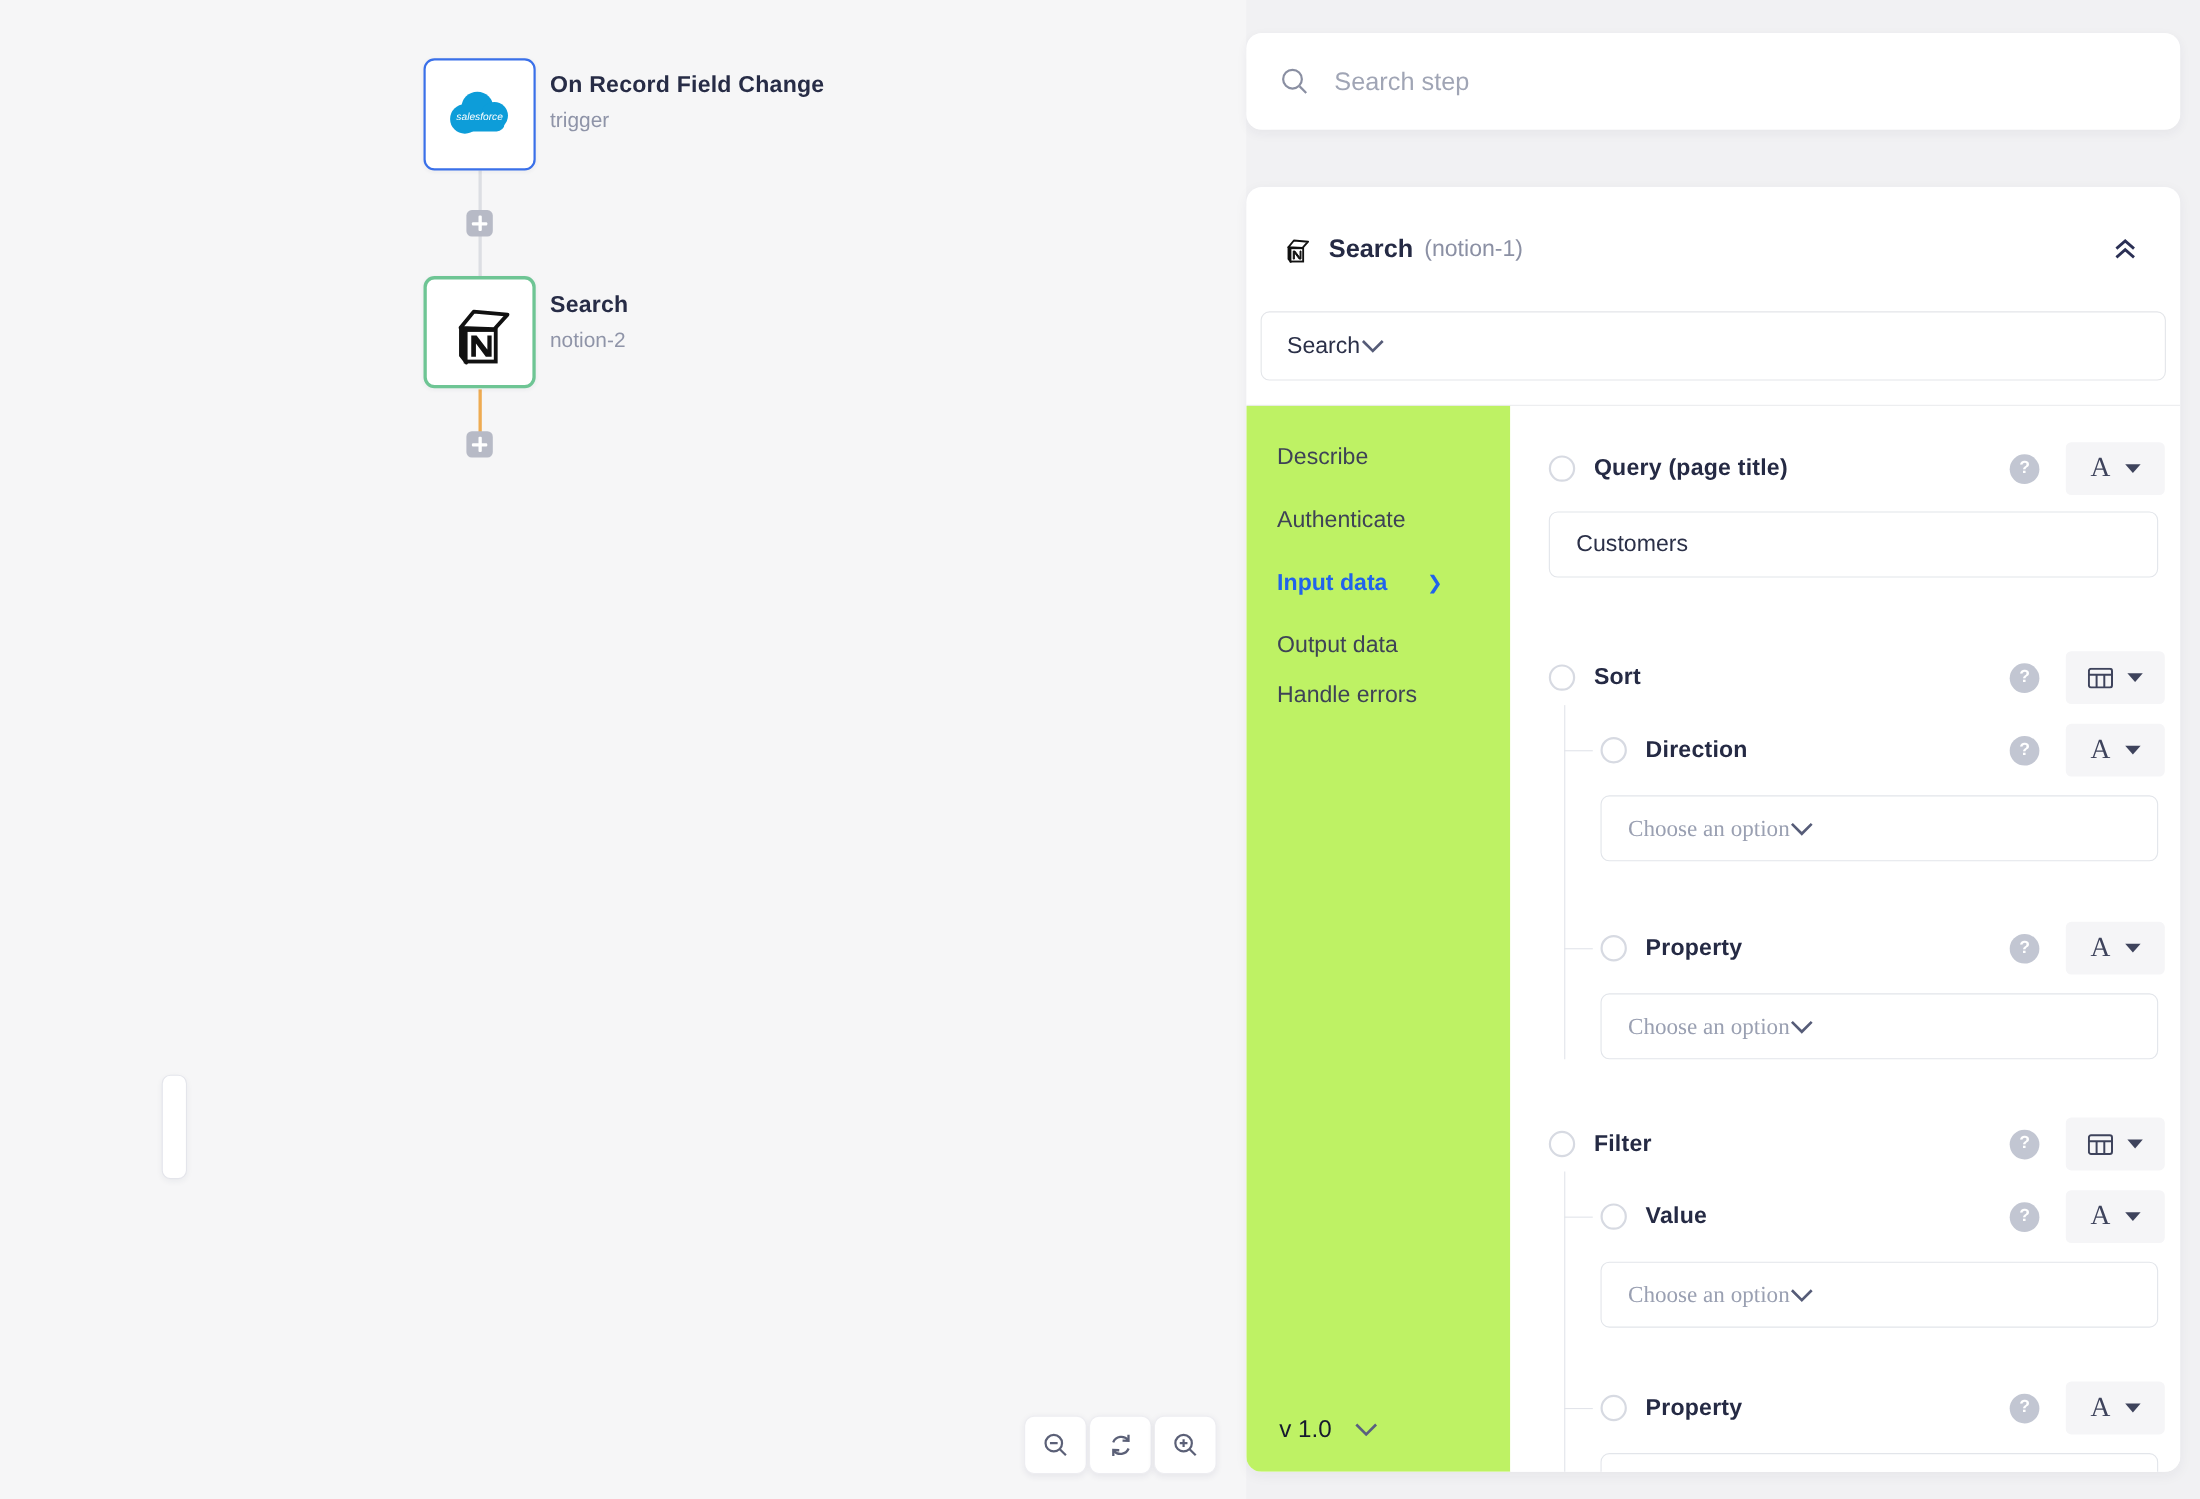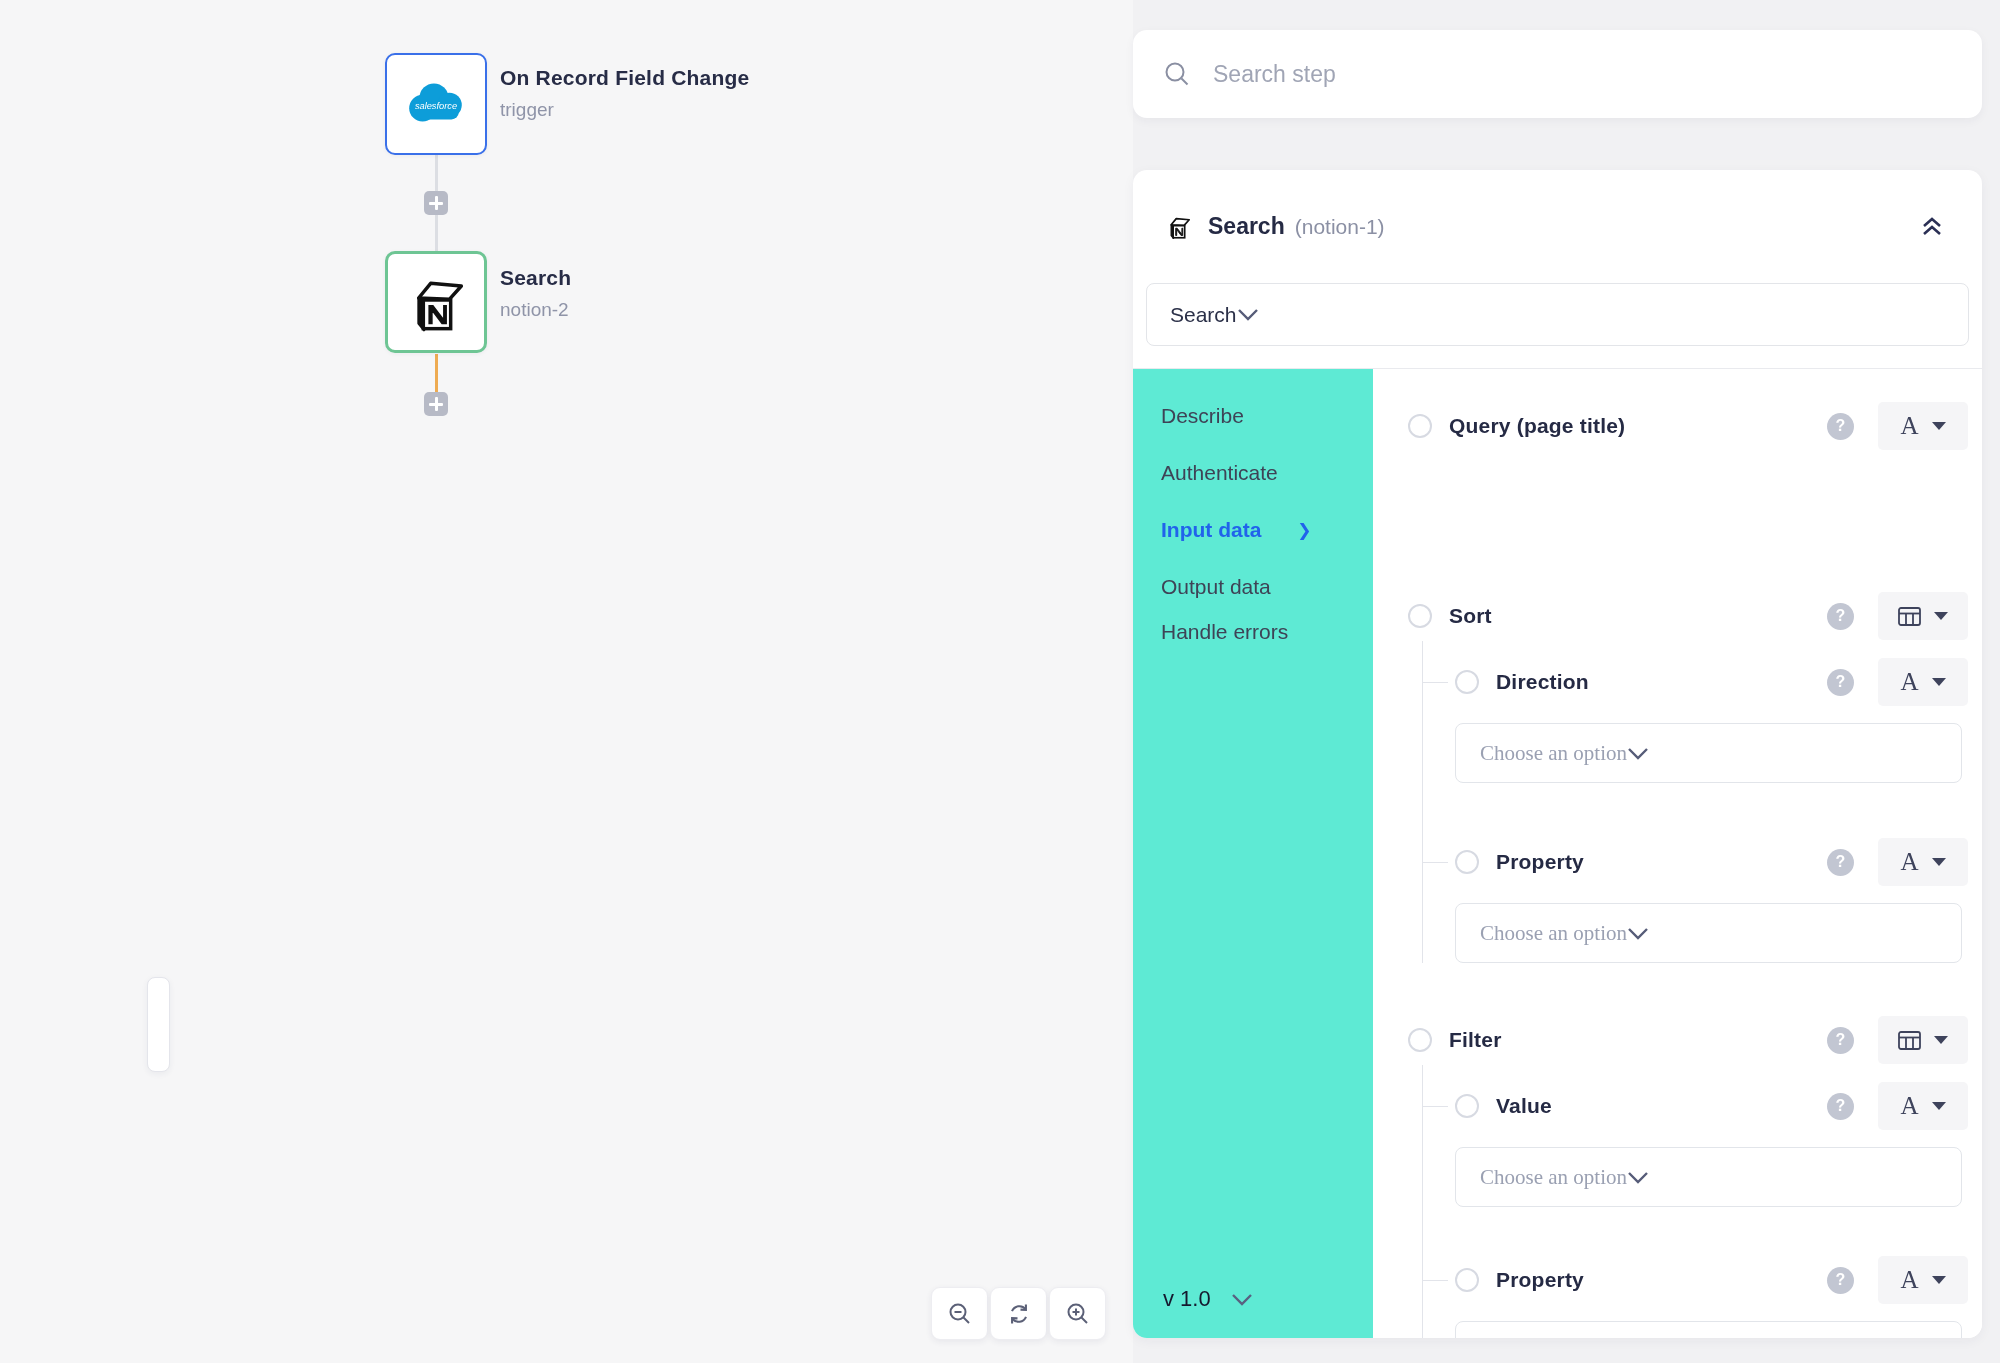--- a/index.html
+++ b/index.html
@@ -59,21 +59,21 @@
   .collapse-btn { margin-left:auto; cursor:pointer; display:flex; color:#2b3055; }
 
   .action-select { position:absolute; left:13px; top:113px; width:823px; height:63px; background:#fff;
                    border:1px solid #e3e5e9; border-radius:8px; display:flex; align-items:center;
                    padding:0 26px 0 23px; cursor:pointer; }
   .action-select .val { font-size:21px; color:#2b3048; }
   .action-select svg { margin-left:auto; }
 
   .panel-body { position:absolute; left:0; top:198px; right:0; bottom:0; border-top:1px solid #e9eaee; }
 
-  .tab-col { position:absolute; left:0; top:0; bottom:0; width:240px; background:#5eead4; }
+  .tab-col { position:absolute; left:0; top:0; bottom:0; width:240px; background:#bef264; }
   .tab { position:absolute; left:28px; height:30px; display:flex; align-items:center;
          font-size:21px; color:#3e4356; cursor:pointer; white-space:nowrap; }
   .tab.active { color:#2163eb; font-weight:700; }
   .tab .arrow { margin-left:36px; font-size:17px; font-weight:700; color:#2163eb; }
   .version-row { position:absolute; left:30px; bottom:26px; display:flex; align-items:center;
                  cursor:pointer; }
   .version-row .v { font-size:22px; color:#15192e; }
   .version-row svg { margin-left:20px; }
 
   .form-area { position:absolute; left:240px; top:0; right:0; bottom:0; background:#fff; }
@@ -271,20 +271,23 @@
           <div class="frow" style="top:40px">
             <span class="radio"></span>
             <span class="flabel">Query (page title)</span>
             <span class="fspacer"></span>
             <span class="help">?</span>
             <span class="type-btn">
               <span class="type-a">A</span>
               <span class="caret"></span>
             </span>
           </div>
+          <div class="fcontrol full" style="top:96px">
+            <span class="tx">Customers</span>
+          </div>
 
           <div class="frow" style="top:230px">
             <span class="radio"></span>
             <span class="flabel">Sort</span>
             <span class="fspacer"></span>
             <span class="help">?</span>
             <span class="type-btn">
               <span>
                 <svg width="23" height="19" viewBox="0 0 23 19" fill="none" stroke="#3e435c" stroke-width="1.8">
                   <rect x="1" y="1" width="21" height="17" rx="2"></rect>

